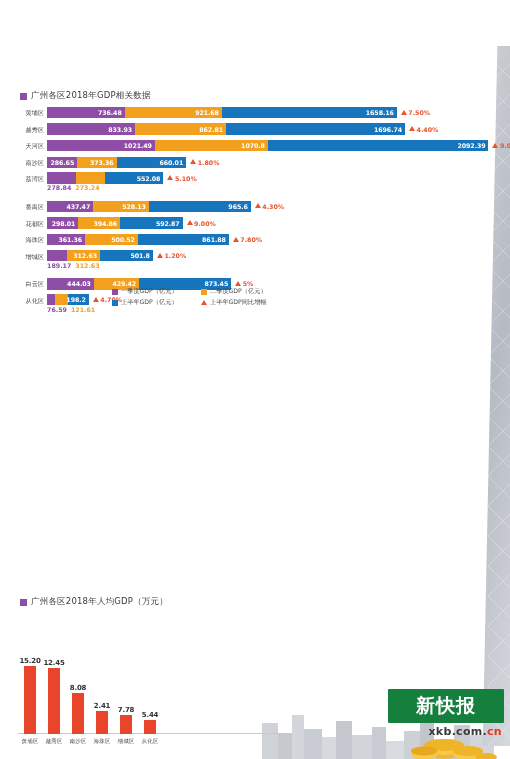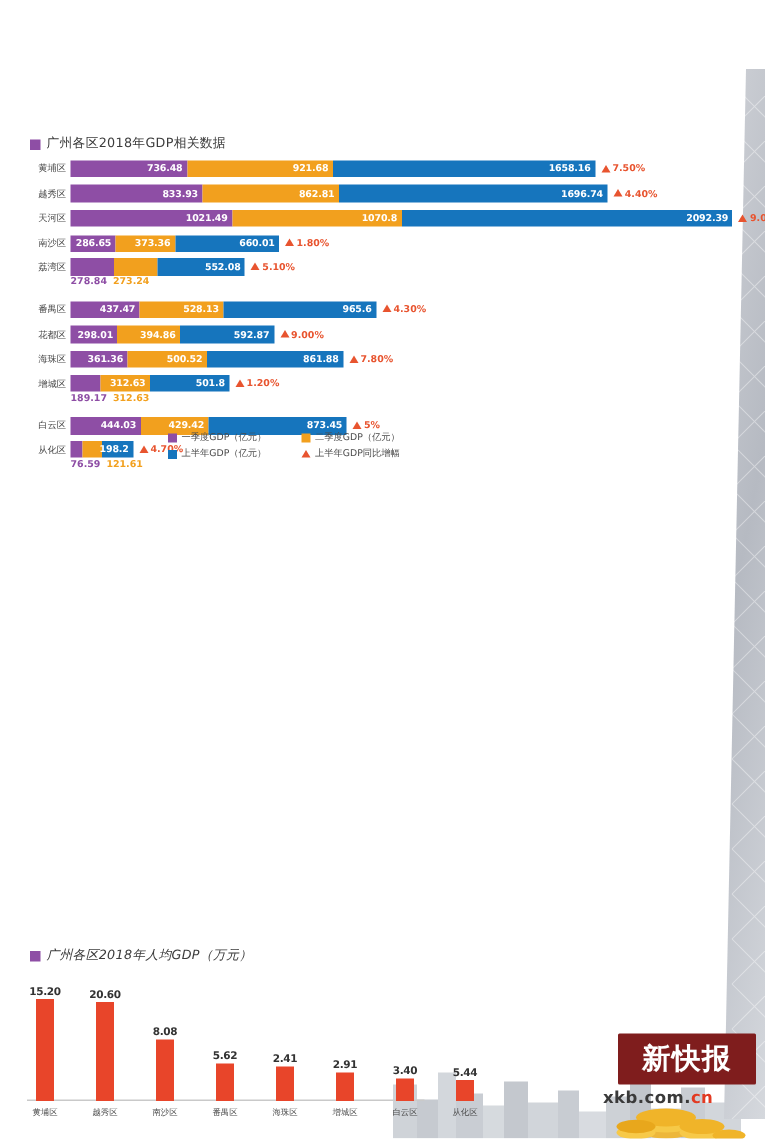--- a/index.html
+++ b/index.html
@@ -16,21 +16,21 @@
     background:linear-gradient(100deg,#c9ccd2 0%,#b6bac2 40%,#d6d9de 100%);
     transform:skewX(-1.2deg);
   }
   .tower-lines{position:absolute;left:486px;top:46px;width:34px;height:700px;opacity:.55;}
   .skyline{position:absolute;left:0;bottom:0;width:510px;height:70px;}
   
   .sec-title{position:absolute;display:flex;align-items:center;gap:4px;}
   .sec-title .sq{width:7px;height:7px;background:#8e4ea5;display:block;}
   .sec-title .tx{font-size:8.5px;color:#3b3b3b;letter-spacing:.2px;white-space:nowrap;}
   #main-title{left:20px;top:90px;}
-  #bottom-title{left:20px;top:631px;font-style:italic;}
+  #bottom-title{left:20px;top:596px;}
   
   #bar-chart{position:absolute;left:18px;top:106px;width:420px;}
   .row{position:relative;height:13px;margin-bottom:3.6px;display:flex;align-items:center;}
   .row-label{
     width:26px;flex:0 0 26px;font-size:6.2px;color:#4a4a4a;
     text-align:right;padding-right:3px;line-height:13px;white-space:nowrap;
   }
   .bars{position:relative;height:11.5px;display:flex;align-items:stretch;}
   .seg{position:relative;height:11.5px;display:flex;align-items:center;justify-content:flex-end;}
   .seg.q1{background:#8e4ea5;}
@@ -60,35 +60,35 @@
   .lg .sw.q2{background:#f2a01e;}
   .lg .sw.h1{background:#1675bd;}
   .lg .sw.tri{
     width:0;height:0;background:none;
     border-left:3.4px solid transparent;border-right:3.4px solid transparent;
     border-bottom:5.4px solid #e8542f;
   }
   .lg .lt{font-size:6.2px;color:#4a4a4a;}
   
   #col-chart{position:absolute;left:18px;top:642px;width:265px;height:110px;}
-  .cols{position:absolute;left:0;bottom:18px;height:88px;width:265px;display:flex;align-items:flex-end;gap:16px;text-align:right;}
+  .cols{position:absolute;left:0;bottom:18px;height:88px;width:265px;display:flex;align-items:flex-end;gap:0;text-align:right;}
   .col{position:relative;flex:0 0 24px;display:flex;flex-direction:column;align-items:center;justify-content:flex-end;height:88px;}
   .col .bar{width:12px;background:#e8452a;}
   .col .cv{font-size:7px;color:#333;font-weight:bold;margin-bottom:1px;letter-spacing:-.2px;}
   .col .cl{position:absolute;bottom:-12px;font-size:5.6px;color:#4a4a4a;white-space:nowrap;}
   .axis{position:absolute;left:0;bottom:18px;width:265px;height:1px;background:#c9c9c9;}
   
   #logo{position:absolute;right:6px;bottom:10px;width:104px;height:60px;}
   .logo-box{
-    position:absolute;right:0;top:0;width:92px;height:34px;background:#7f1d1d;
+    position:absolute;right:0;top:0;width:116px;height:34px;background:#15803d;
     display:flex;align-items:center;justify-content:center;border-radius:1px;
   }
   .logo-box .lw{color:#fff;font-size:19px;font-weight:bold;letter-spacing:1px;
     font-family:"DejaVu Sans","Liberation Sans",sans-serif;}
-  .logo-url{position:absolute;right:2px;top:36px;width:100px;
+  .logo-url{position:absolute;right:2px;top:36px;width:100px;text-align:right;
     font-size:11px;font-weight:bold;color:#3a3a3a;letter-spacing:.3px;}
   .logo-url .cn{color:#e23a22;}
   .coins{position:absolute;right:0px;top:20px;}
 </style>
 </head>
 <body>
 
 <div class="bg-art">
   <svg class="skyline" viewBox="0 0 510 70" preserveAspectRatio="none">
     <rect x="262" y="34" width="16" height="36" fill="#cfd3d8"></rect>
@@ -393,48 +393,38 @@
 
 <div id="col-chart">
   <div class="axis"></div>
   <div class="cols">
       <div class="col">
         <div class="cv">15.20</div>
         <div class="bar" style="height: 68.4px; background: rgb(232, 69, 42);"></div>
         <div class="cl">黄埔区</div>
       </div>
       <div class="col">
-        <div class="cv">20.60</div>
+        <div class="cv">12.45</div>
         <div class="bar" style="height: 65.6px; background: rgb(232, 69, 42);"></div>
         <div class="cl">越秀区</div>
       </div>
       <div class="col">
         <div class="cv">8.08</div>
         <div class="bar" style="height: 40.9px; background: rgb(232, 69, 42);"></div>
         <div class="cl">南沙区</div>
       </div>
       <div class="col">
-        <div class="cv">5.62</div>
-        <div class="bar" style="height: 25.3px; background: rgb(232, 69, 42);"></div>
-        <div class="cl">番禺区</div>
-      </div>
-      <div class="col">
         <div class="cv">2.41</div>
         <div class="bar" style="height: 23.3px; background: rgb(232, 69, 42);"></div>
         <div class="cl">海珠区</div>
       </div>
       <div class="col">
-        <div class="cv">2.91</div>
+        <div class="cv">7.78</div>
         <div class="bar" style="height: 18.9px; background: rgb(232, 69, 42);"></div>
         <div class="cl">增城区</div>
-      </div>
-      <div class="col">
-        <div class="cv">3.40</div>
-        <div class="bar" style="height: 15.3px; background: rgb(232, 69, 42);"></div>
-        <div class="cl">白云区</div>
       </div>
       <div class="col">
         <div class="cv">5.44</div>
         <div class="bar" style="height: 13.9px; background: rgb(232, 69, 42);"></div>
         <div class="cl">从化区</div>
       </div>
     </div>
 </div>
 
 <div id="logo">

